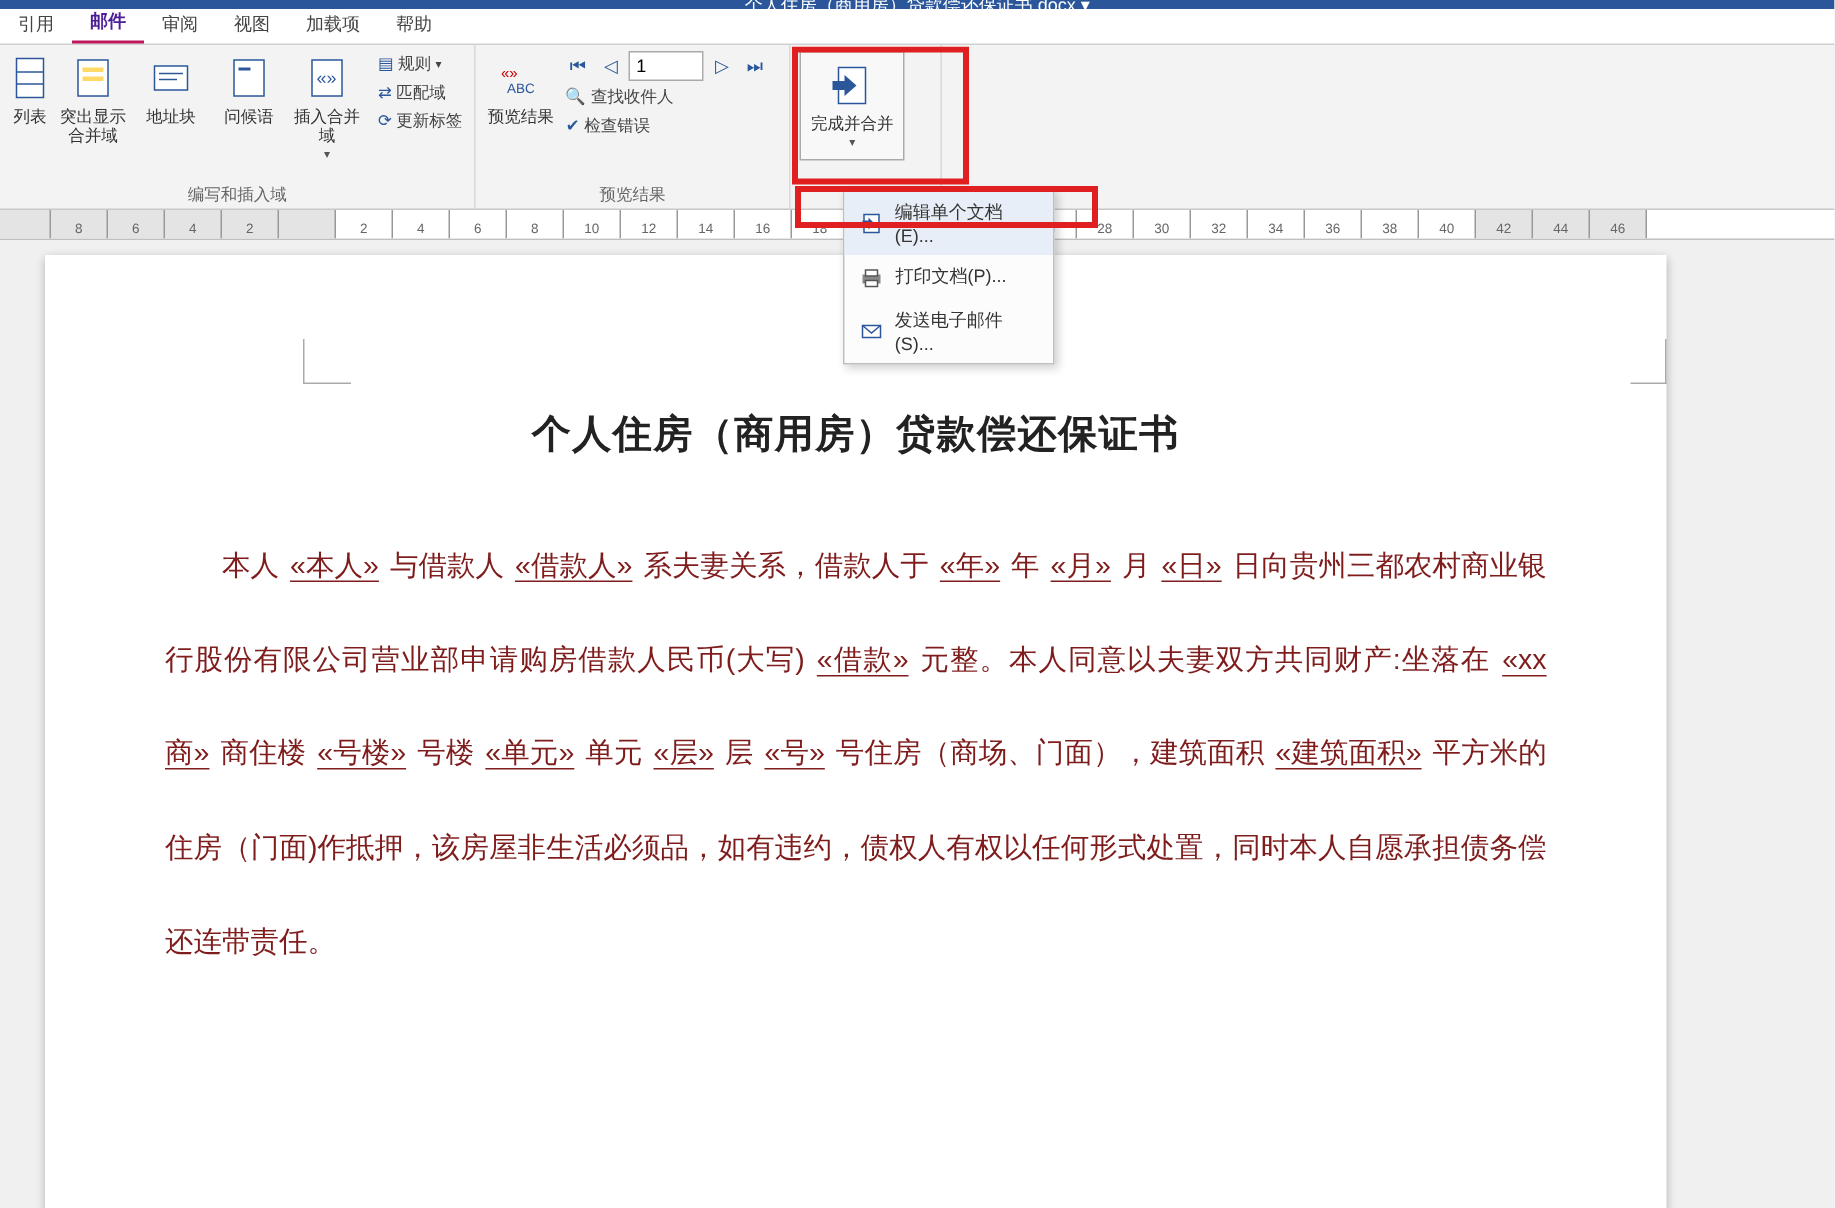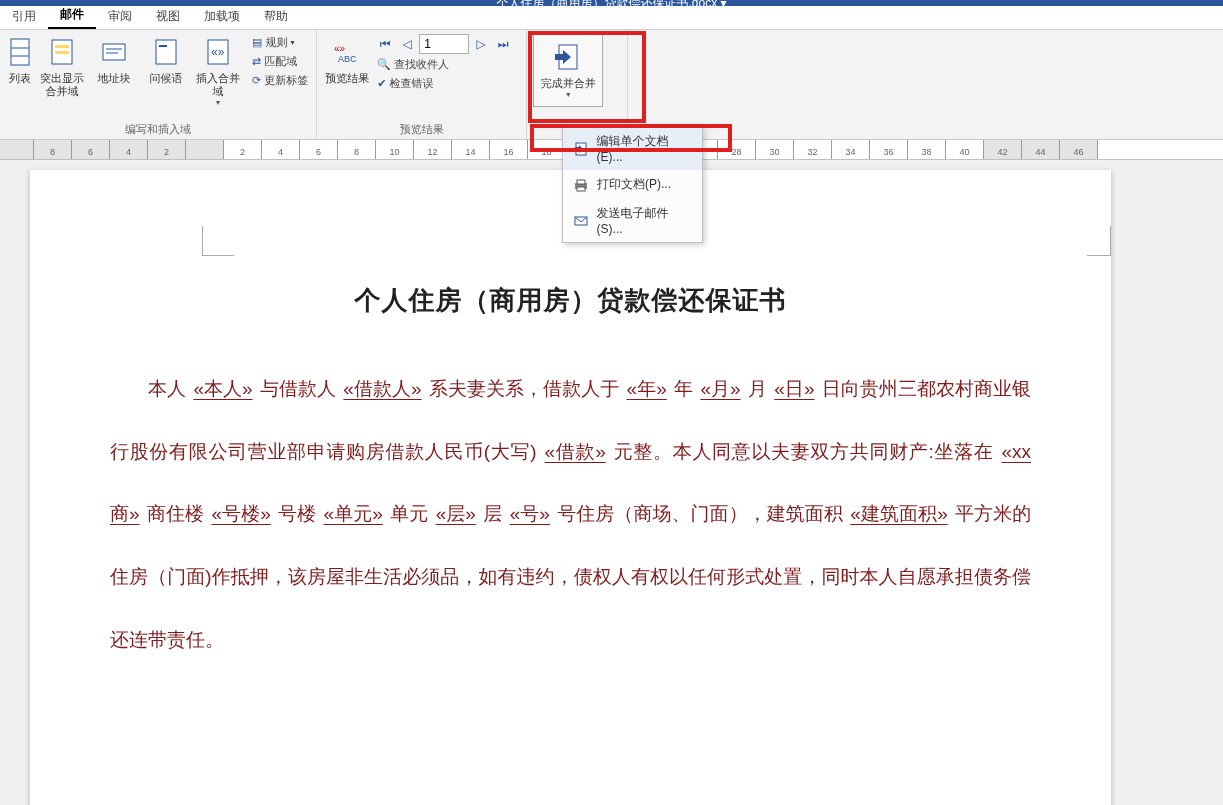--- a/index.html
+++ b/index.html
@@ -32,22 +32,22 @@
     height: 24px;
     align-items: flex-end;
   }
   .tab {
     padding: 4px 12px;
     color: #444;
     cursor: pointer;
     font-size: 12px;
   }
   .tab.active {
-    color: #000000;
-    border-bottom: 2px solid #000000;
+    color: #4c1d95;
+    border-bottom: 2px solid #be185d;
     font-weight: 600;
   }
 
   
   .ribbon {
     background: #f3f3f3;
     display: flex;
     border-bottom: 1px solid #c8c8c8;
     height: 110px;
   }
@@ -205,21 +205,21 @@
     border-color: #aaa;
   }
   .crop-tl { top: 56px; left: 172px; border-left: 1px solid #aaa; border-bottom: 1px solid #aaa; width:32px; }
   .crop-tr { top: 56px; right: 0px; border-right: 1px solid #aaa; border-bottom: 1px solid #aaa; width:24px; }
 
   .doc-title {
     text-align: center;
     font-size: 26px;
     color: #222;
     font-weight: 600;
-    margin: 23px 0 40px 0;
+    margin: 12px 0 40px 0;
     letter-spacing: 1px;
   }
   .body-text {
     font-size: 19px;
     color: #7f1d1d;
     line-height: 3.3;
     text-align: justify;
     text-indent: 2em;
   }
   .mf {

